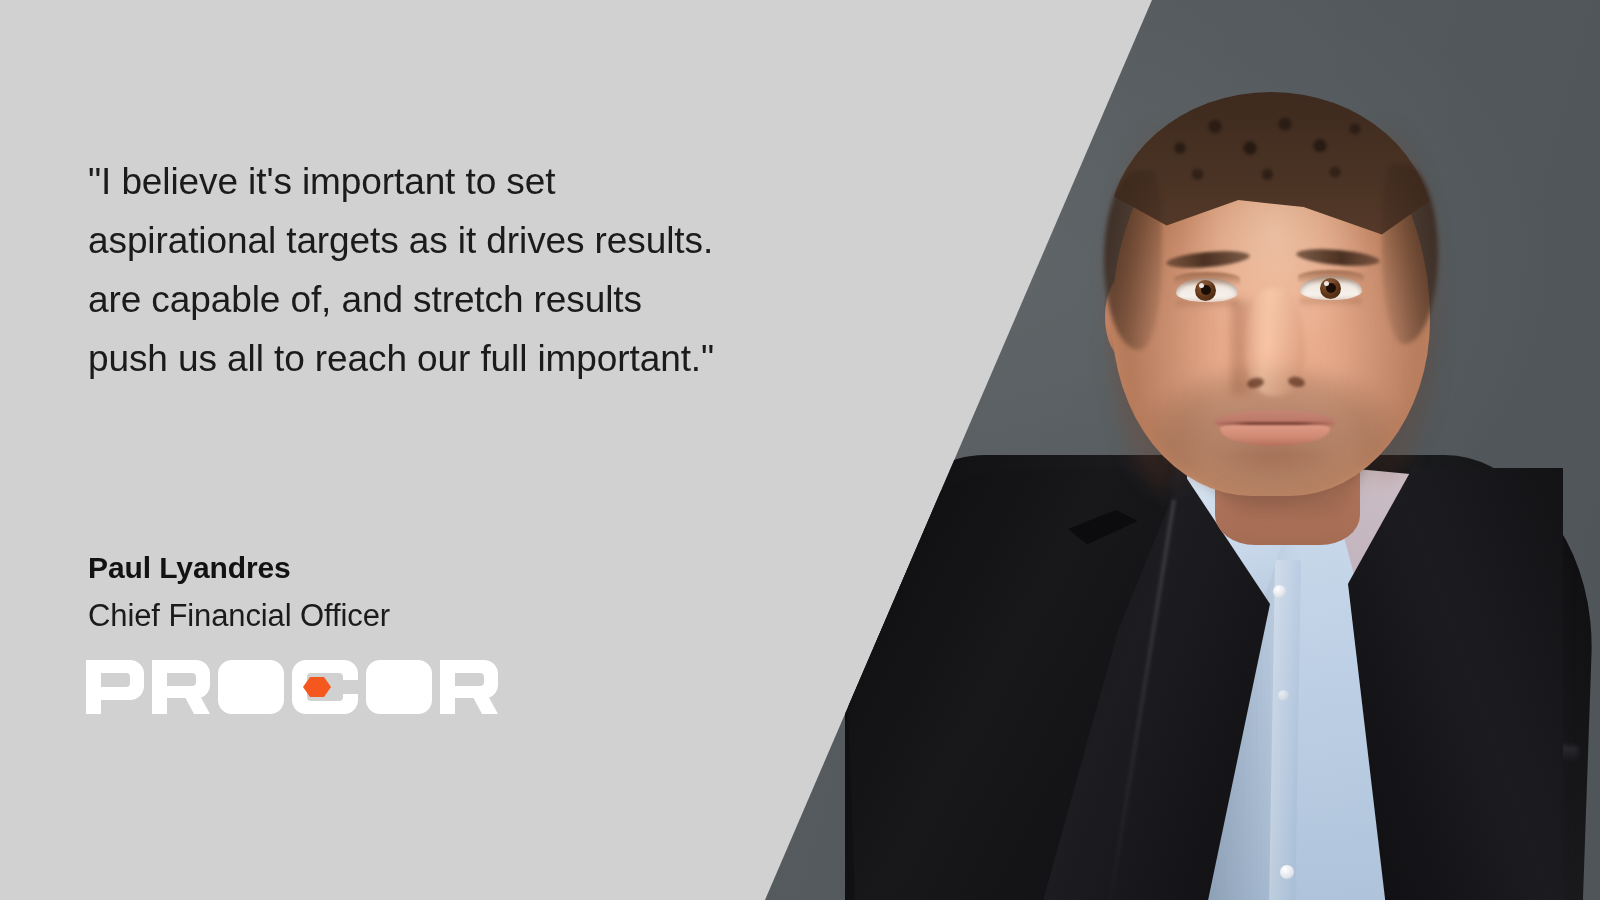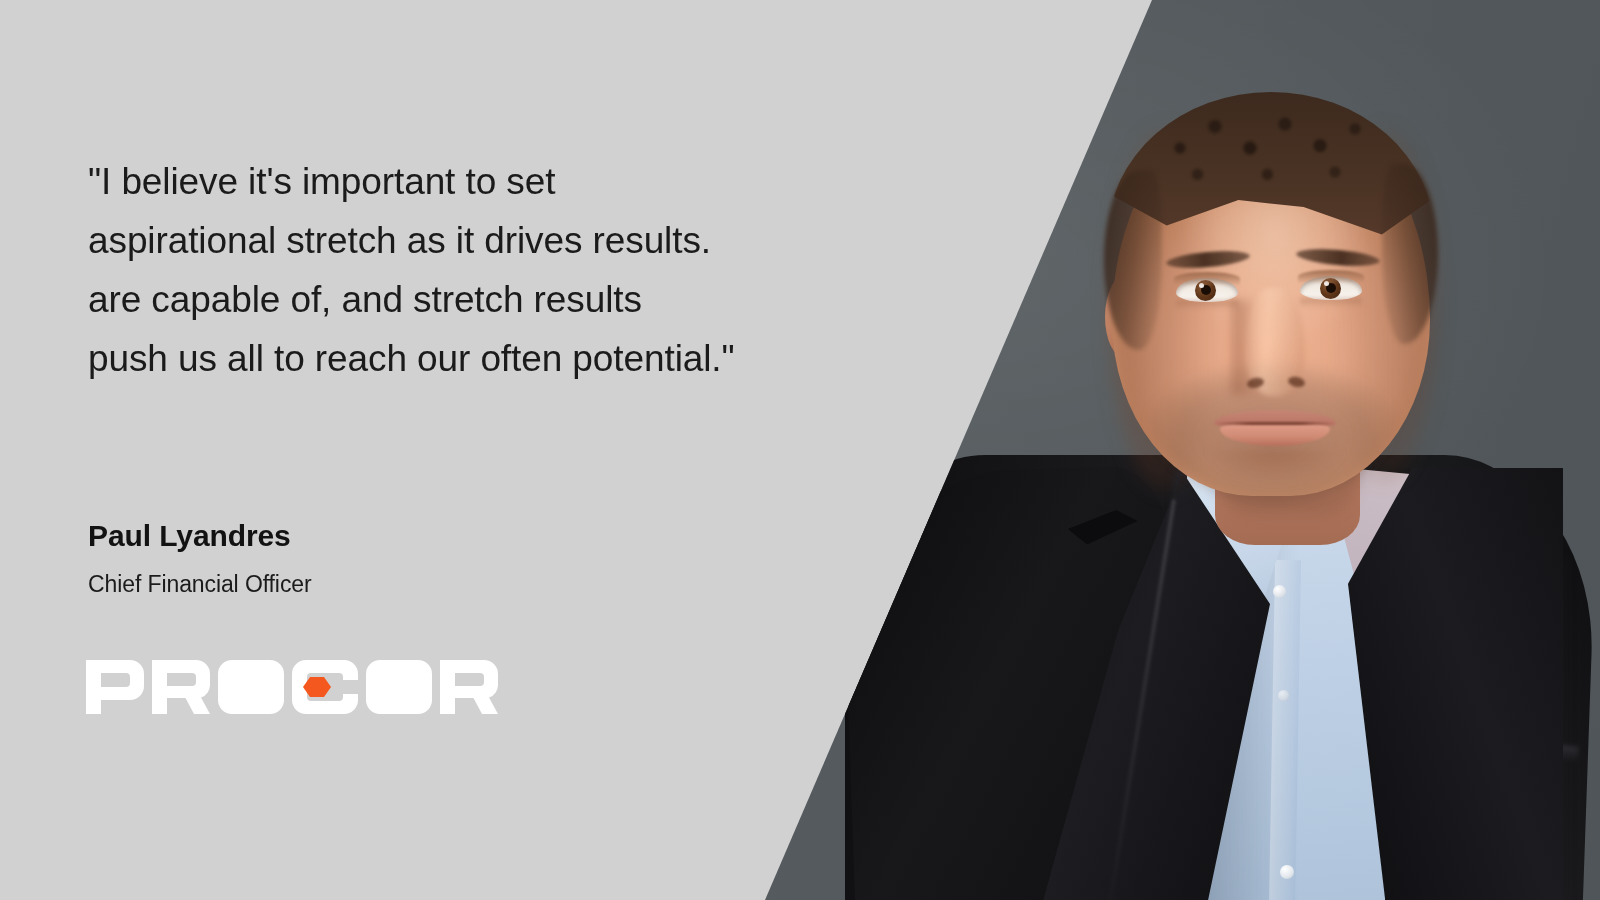--- a/index.html
+++ b/index.html
@@ -408,30 +408,30 @@
     left:88px; top:152px;
     width:740px;
     font-size:37px;
     line-height:59px;
     color:#1b1b1b;
     font-weight:400;
     letter-spacing:-0.1px;
   }
   #quote .qline { display:block; white-space:nowrap; }
 
-  #attrib { position:absolute; left:88px; top:516px; }
+  #attrib { position:absolute; left:88px; top:548px; }
   #person-name {
     font-size:30px;
     font-weight:700;
     color:#121212;
     line-height:40px;
     letter-spacing:-0.1px;
   }
   #person-title {
-    font-size:23px;
+    font-size:31px;
     font-weight:400;
     color:#1b1b1b;
     line-height:40px;
     letter-spacing:-0.1px;
     margin-top:8px;
   }
 
   
   #logo {
     position:absolute;
@@ -515,23 +515,23 @@
       <div class="lip-lower"></div>
       <div class="mouth-line"></div>
       <div class="chin-shadow"></div>
     </div>
   </div>
 
   <div id="content">
 
     <blockquote id="quote">
       <span class="qline">"I believe it's important to set</span>
-      <span class="qline">aspirational stretch as it drives results.</span>
+      <span class="qline">aspirational targets as it drives results.</span>
       <span class="qline">are capable of, and stretch results</span>
-      <span class="qline">push us all to reach our often potential."</span>
+      <span class="qline">push us all to reach our full important."</span>
     </blockquote>
 
     <div id="attrib">
       <div id="person-name">Paul Lyandres</div>
       <div id="person-title">Chief Financial Officer</div>
     </div>
 
     <div id="logo">
       <svg viewBox="0 0 416 54" xmlns="http://www.w3.org/2000/svg" aria-hidden="true">
 

